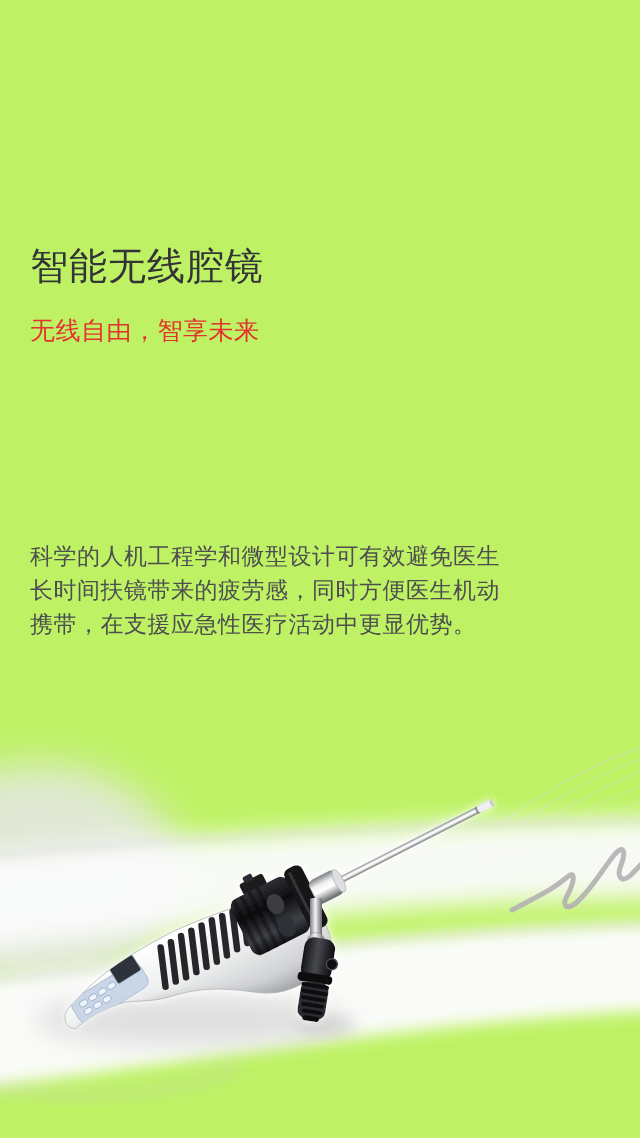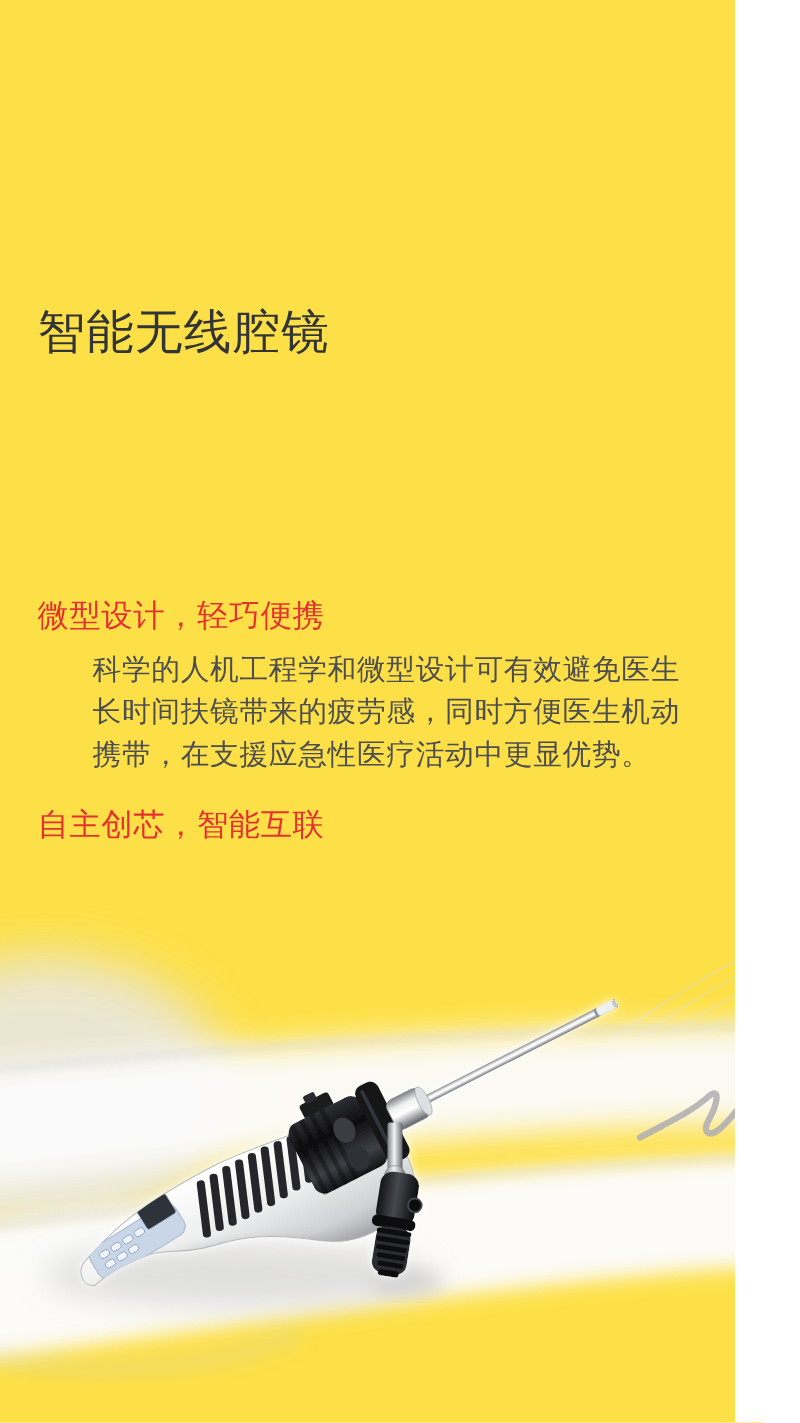--- a/index.html
+++ b/index.html
@@ -1,21 +1,21 @@
 <!DOCTYPE html>
 <html><head>
 <meta charset="utf-8">
 <style>
   html,body{margin:0;padding:0;}
   .page{
     position:relative;
-    width:588px;height:1138px;
-    background:#fde047;
+    width:640px;height:1138px;
+    background:#bef264;
     overflow:hidden;
-    font-family:Liberation Sans, sans-serif;
+    font-family:Liberation Serif, serif;
   }
   .abs{position:absolute;left:30px;right:28px;}
   .page-title{
     top:244px;
     font-size:38px;
     line-height:44px;
     color:#333436;
     letter-spacing:1px;
     font-weight:400;
   }
@@ -28,42 +28,41 @@
   }
   .section-body{
     font-size:23px;
     line-height:34px;
     color:#4d4e50;
     letter-spacing:0.5px;
     white-space:pre-line;
     font-weight:400;
   }
   .h1{top:316px;} .p1{top:353px;}
-  .h2{top:478px;} .p2{top:518px;margin-left:44px;}
+  .h2{top:478px;} .p2{top:540px;}
   .h3{top:645px;} .p3{top:686px;}
   .hero{
     position:absolute;
     left:0;top:690px;
     width:640px;height:448px;
   }
 </style>
 </head>
 <body>
 
 <div class="page">
 
   <div class="abs page-title">智能无线腔镜</div>
 
-
-  <div class="abs section-heading h2">微型设计，轻巧便携</div>
+  <div class="abs section-heading h1">无线自由，智享未来</div>
+
   <div class="abs section-body p2">科学的人机工程学和微型设计可有效避免医生
 长时间扶镜带来的疲劳感，同时方便医生机动
 携带，在支援应急性医疗活动中更显优势。</div>
 
-  <div class="abs section-heading h3">自主创芯，智能互联</div>
 
   <svg class="hero" viewBox="0 0 640 448" xmlns="http://www.w3.org/2000/svg">
     <defs>
       <filter id="b4" x="-40%" y="-40%" width="180%" height="180%">
           <feGaussianBlur stdDeviation="4"></feGaussianBlur>
         </filter>
       <filter id="b8" x="-40%" y="-40%" width="180%" height="180%">
           <feGaussianBlur stdDeviation="8"></feGaussianBlur>
         </filter>
       <filter id="b12" x="-50%" y="-50%" width="200%" height="200%">

